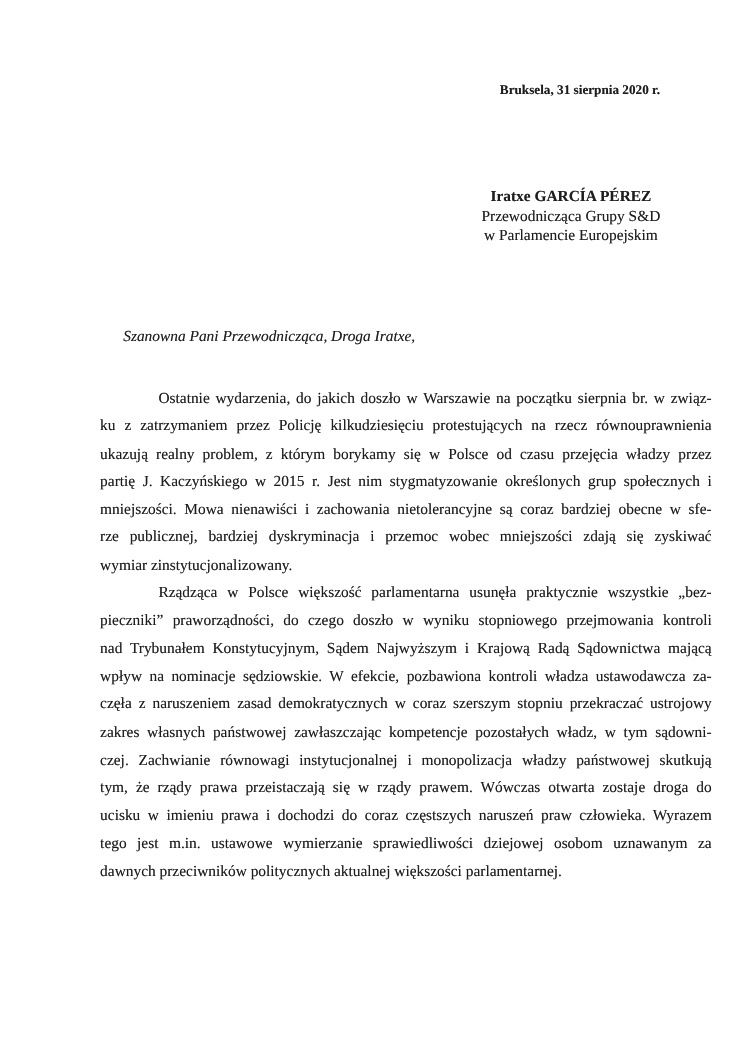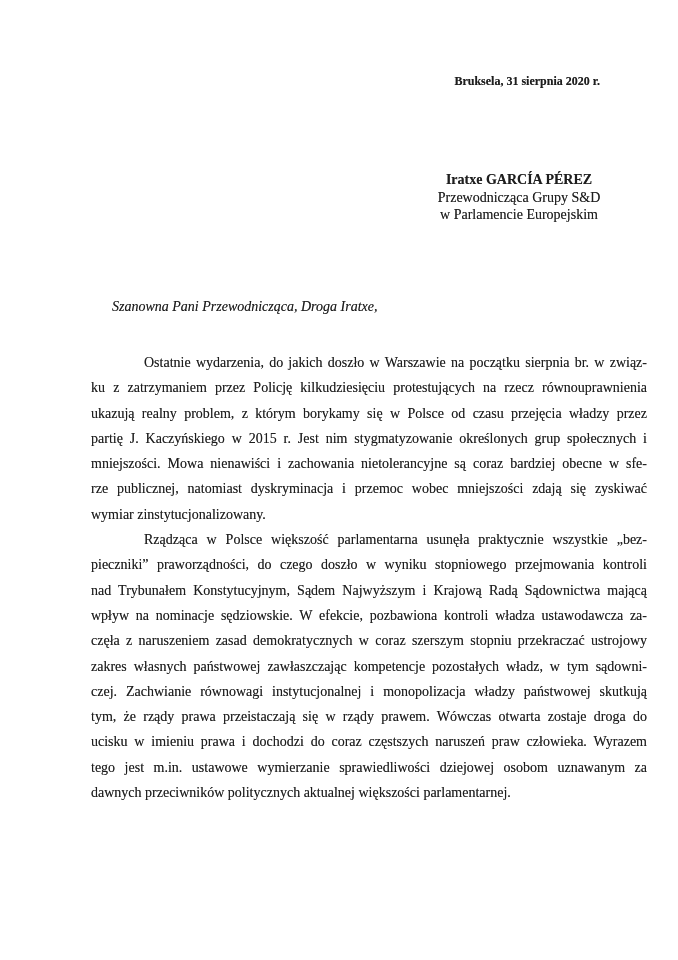--- a/index.html
+++ b/index.html
@@ -94,21 +94,21 @@
   </div>
 
   <div class="salutation">Szanowna Pani Przewodnicząca, Droga Iratxe,</div>
 
   <div class="bodytext" id="paragraphs">
       <div class="pline indent">Ostatnie wydarzenia, do jakich doszło w Warszawie na początku sierpnia br. w związ-</div>
       <div class="pline">ku z zatrzymaniem przez Policję kilkudziesięciu protestujących na rzecz równouprawnienia</div>
       <div class="pline">ukazują realny problem, z którym borykamy się w Polsce od czasu przejęcia władzy przez</div>
       <div class="pline">partię J. Kaczyńskiego w 2015 r. Jest nim stygmatyzowanie określonych grup społecznych i</div>
       <div class="pline">mniejszości. Mowa nienawiści i zachowania nietolerancyjne są coraz bardziej obecne w sfe-</div>
-      <div class="pline">rze publicznej, natomiast dyskryminacja i przemoc wobec mniejszości zdają się zyskiwać</div>
+      <div class="pline">rze publicznej, bardziej dyskryminacja i przemoc wobec mniejszości zdają się zyskiwać</div>
       <div class="pline plast">wymiar zinstytucjonalizowany.</div>
       <div class="pline indent">Rządząca w Polsce większość parlamentarna usunęła praktycznie wszystkie „bez-</div>
       <div class="pline">pieczniki” praworządności, do czego doszło w wyniku stopniowego przejmowania kontroli</div>
       <div class="pline">nad Trybunałem Konstytucyjnym, Sądem Najwyższym i Krajową Radą Sądownictwa mającą</div>
       <div class="pline">wpływ na nominacje sędziowskie. W efekcie, pozbawiona kontroli władza ustawodawcza za-</div>
       <div class="pline">częła z naruszeniem zasad demokratycznych w coraz szerszym stopniu przekraczać ustrojowy</div>
       <div class="pline">zakres własnych państwowej zawłaszczając kompetencje pozostałych władz, w tym sądowni-</div>
       <div class="pline">czej. Zachwianie równowagi instytucjonalnej i monopolizacja władzy państwowej skutkują</div>
       <div class="pline">tym, że rządy prawa przeistaczają się w rządy prawem. Wówczas otwarta zostaje droga do</div>
       <div class="pline">ucisku w imieniu prawa i dochodzi do coraz częstszych naruszeń praw człowieka. Wyrazem</div>

